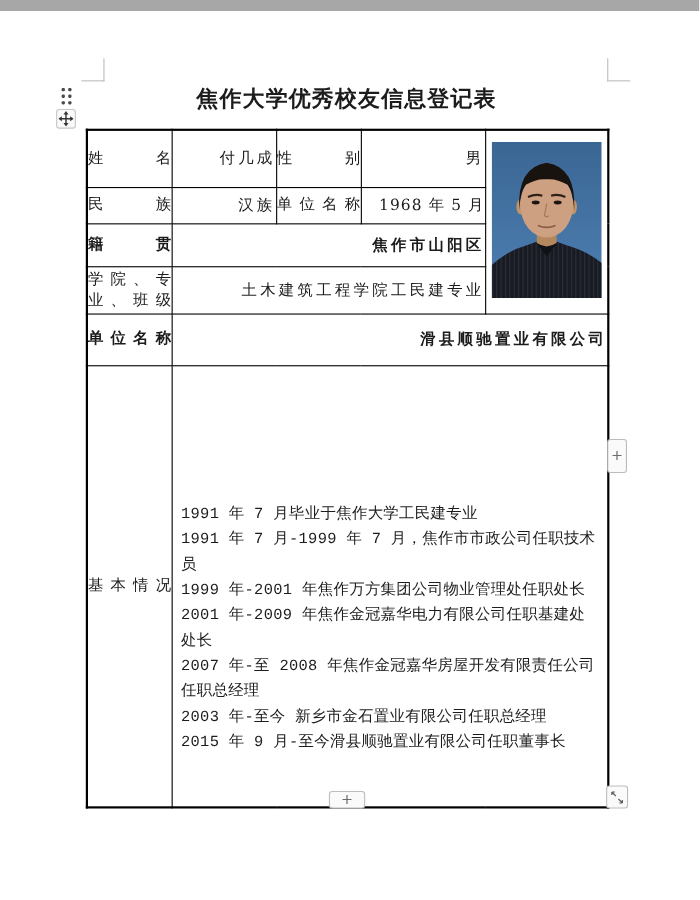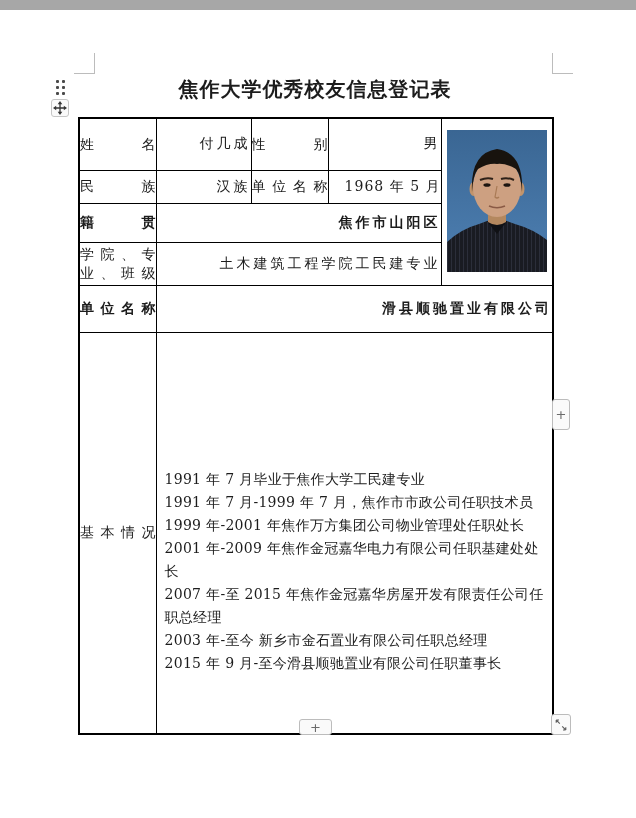--- a/index.html
+++ b/index.html
@@ -35,21 +35,21 @@
     border:2px solid #000; font-size:14px;
   }
   .formtable td { border:1px solid #000; padding:0; vertical-align:middle; overflow:hidden; }
   .lab { padding:0 7px; }
   .jl { display:inline-block; width:100%; text-align:justify; text-align-last:justify; line-height:19px; }
   .val { text-align:right; letter-spacing:3px; }
   .photo-cell { text-align:center; vertical-align:middle; }
   .photo-cell svg { display:block; margin:4px auto 3px auto; }
   .bio-cell { vertical-align:top; }
   .bio { padding:78px 6px 0 8px; }
-  .bio div { line-height:23px; letter-spacing:0.3px; }
+  .bio div { line-height:23px; letter-spacing:0.3px;font-family:Liberation Mono, monospace; }
   
   .ctrl {
     position:absolute; box-sizing:border-box;
     border:1px solid #bcbcbc; border-radius:3px; background:#fafafa;
     color:#6b6b6b; display:flex; align-items:center; justify-content:center;
     font-family:"DejaVu Sans","Liberation Sans",sans-serif; font-size:13px; padding:0;
   }
   .insert-right  { left:552px; top:399px; width:18px; height:31px; }
   .insert-bottom { left:299px; top:719px; width:33px; height:16px; }
   .resize-handle { left:551px; top:714px; width:20px; height:21px; }
@@ -145,21 +145,21 @@
       <td class="val" colspan="4"><span>滑县顺驰置业有限公司</span></td>
     </tr>
     <tr style="height:402px;">
       <td class="lab"><span class="jl">基本情况</span></td>
       <td class="bio-cell" colspan="4">
         <div class="bio">
           <div>1991 年 7 月毕业于焦作大学工民建专业</div>
           <div>1991 年 7 月-1999 年 7 月，焦作市市政公司任职技术员</div>
           <div>1999 年-2001 年焦作万方集团公司物业管理处任职处长</div>
           <div>2001 年-2009 年焦作金冠嘉华电力有限公司任职基建处处长</div>
-          <div>2007 年-至 2015 年焦作金冠嘉华房屋开发有限责任公司任职总经理</div>
+          <div>2007 年-至 2008 年焦作金冠嘉华房屋开发有限责任公司任职总经理</div>
           <div>2003 年-至今 新乡市金石置业有限公司任职总经理</div>
           <div>2015 年 9 月-至今滑县顺驰置业有限公司任职董事长</div>
         </div>
       </td>
     </tr>
   </tbody>
     </table>
 
   <button class="ctrl insert-right">+</button>
   <button class="ctrl insert-bottom">+</button>

